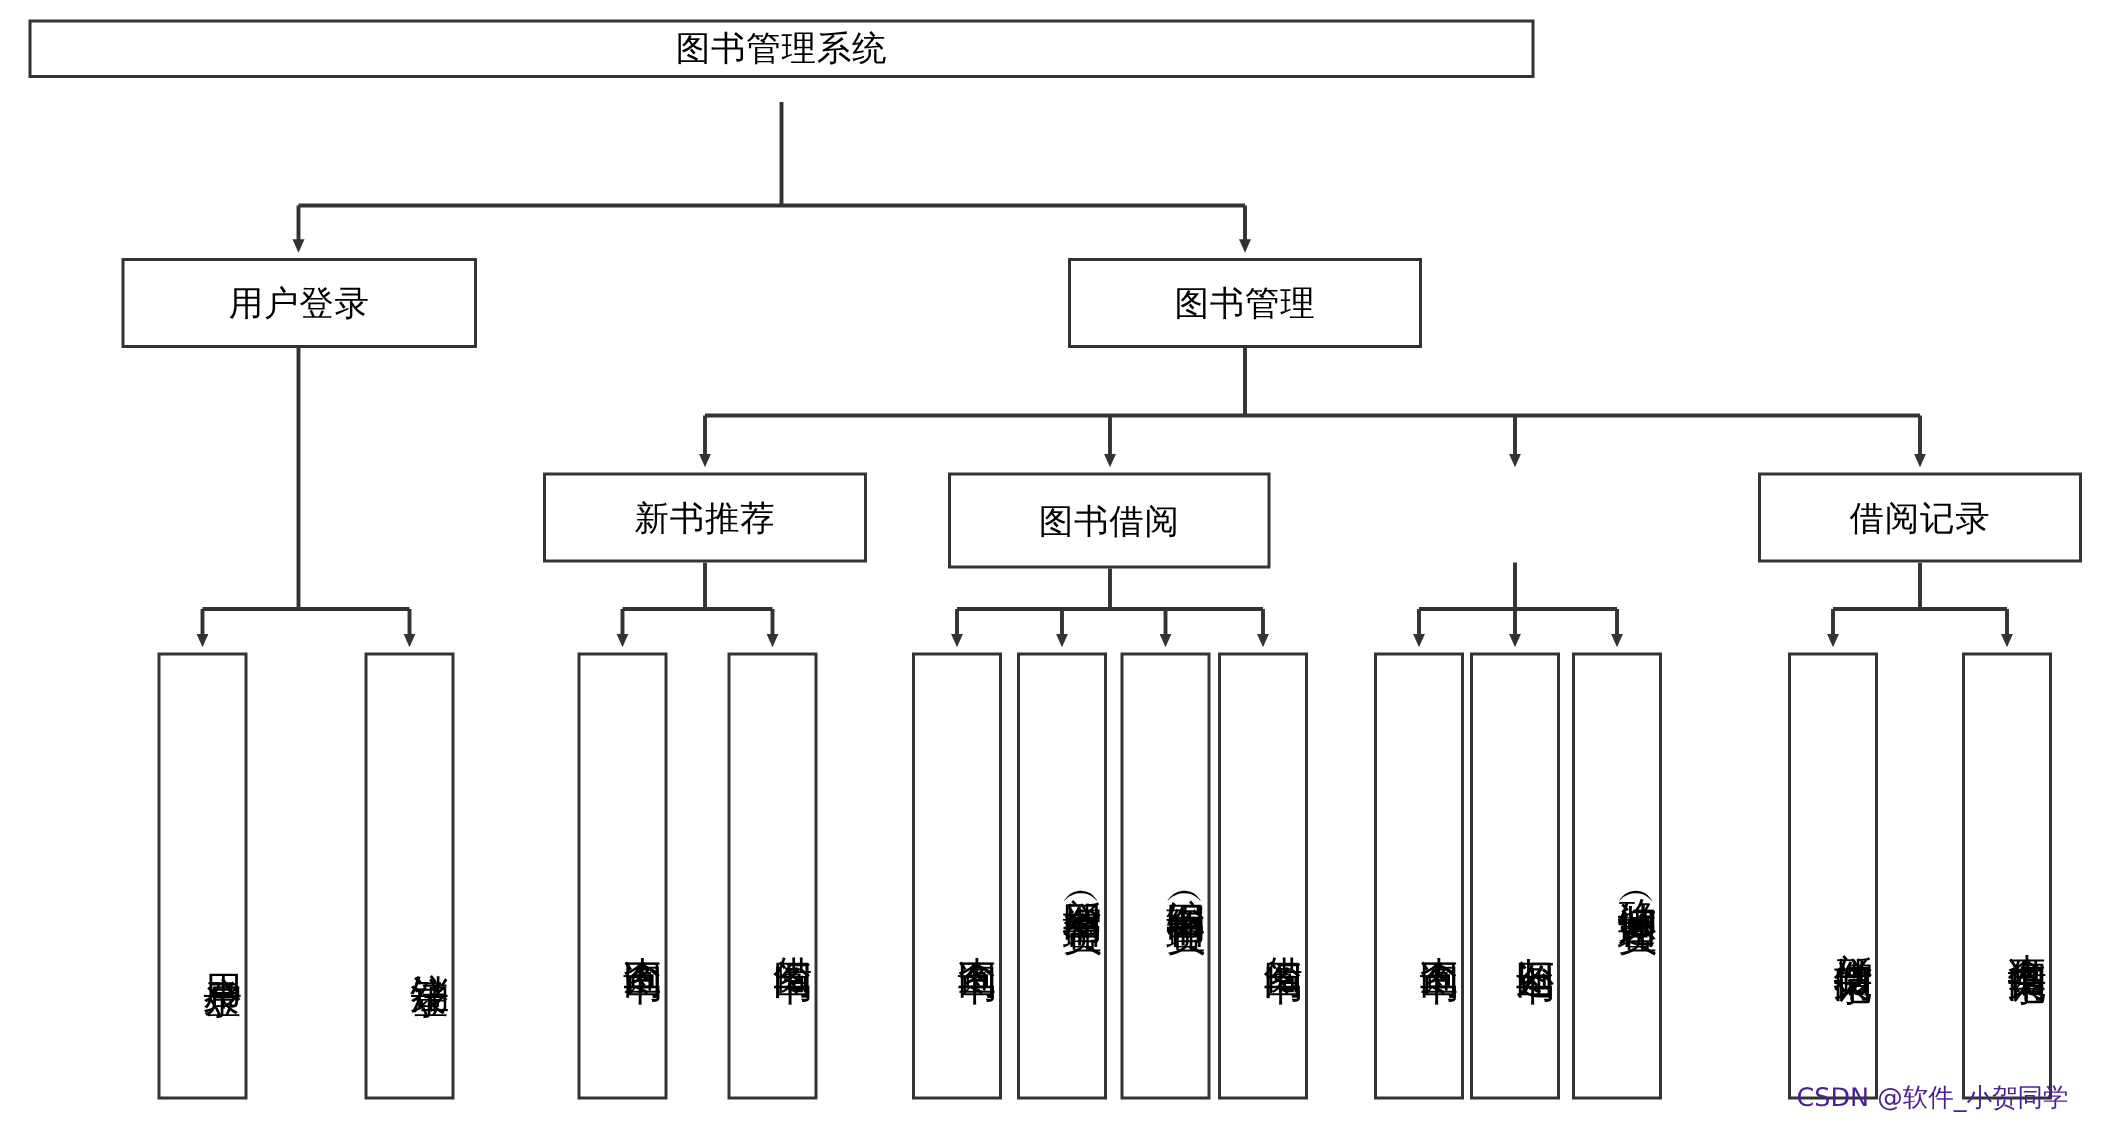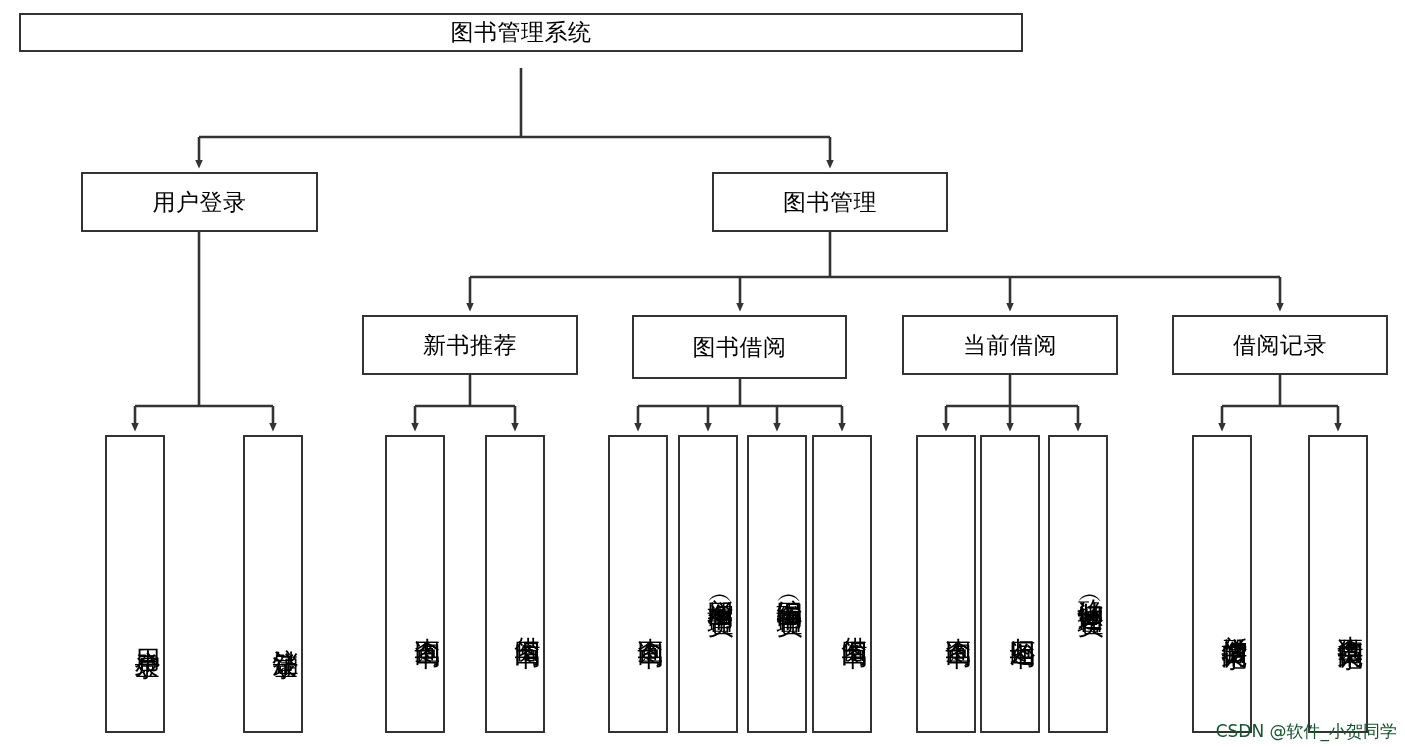--- a/index.html
+++ b/index.html
@@ -52,24 +52,24 @@
     padding-top: 6px;
   }
   .node-v.pad-mid {
     padding-top: 74px;
   }
   .node-v.pad-low {
     padding-top: 96px;
   }
   .watermark {
     position: absolute;
-    right: 8px;
+    right: 26px;
     bottom: 4px;
     font-size: 17px;
-    color: #14532d;
+    color: #4c1d95;
     white-space: nowrap;
     z-index: 5;
   }
 </style>
 </head>
 <body>
 
 <div id="diagram-root">
 
   <svg id="edge-layer" viewBox="0 0 1405 747" xmlns="http://www.w3.org/2000/svg">
@@ -132,23 +132,20 @@
   <div class="node node-h" style="left:712px; top:172px; width:236px; height:60px;">
     <span>图书管理</span>
   </div>
 
   <div class="node node-h" style="left:362px; top:315px; width:216px; height:60px;">
     <span>新书推荐</span>
   </div>
   <div class="node node-h" style="left:632px; top:315px; width:215px; height:64px;">
     <span>图书借阅</span>
   </div>
-  <div class="node node-h" style="left:902px; top:315px; width:216px; height:60px;">
-    <span>当前借阅</span>
-  </div>
   <div class="node node-h" style="left:1172px; top:315px; width:216px; height:60px;">
     <span>借阅记录</span>
   </div>
 
   <div class="node node-v pad-low" style="left:105px; top:435px; width:60px; height:298px;">
     <span>用户登录</span>
   </div>
   <div class="node node-v pad-low" style="left:243px; top:435px; width:60px; height:298px;">
     <span>注销登录</span>
   </div>

